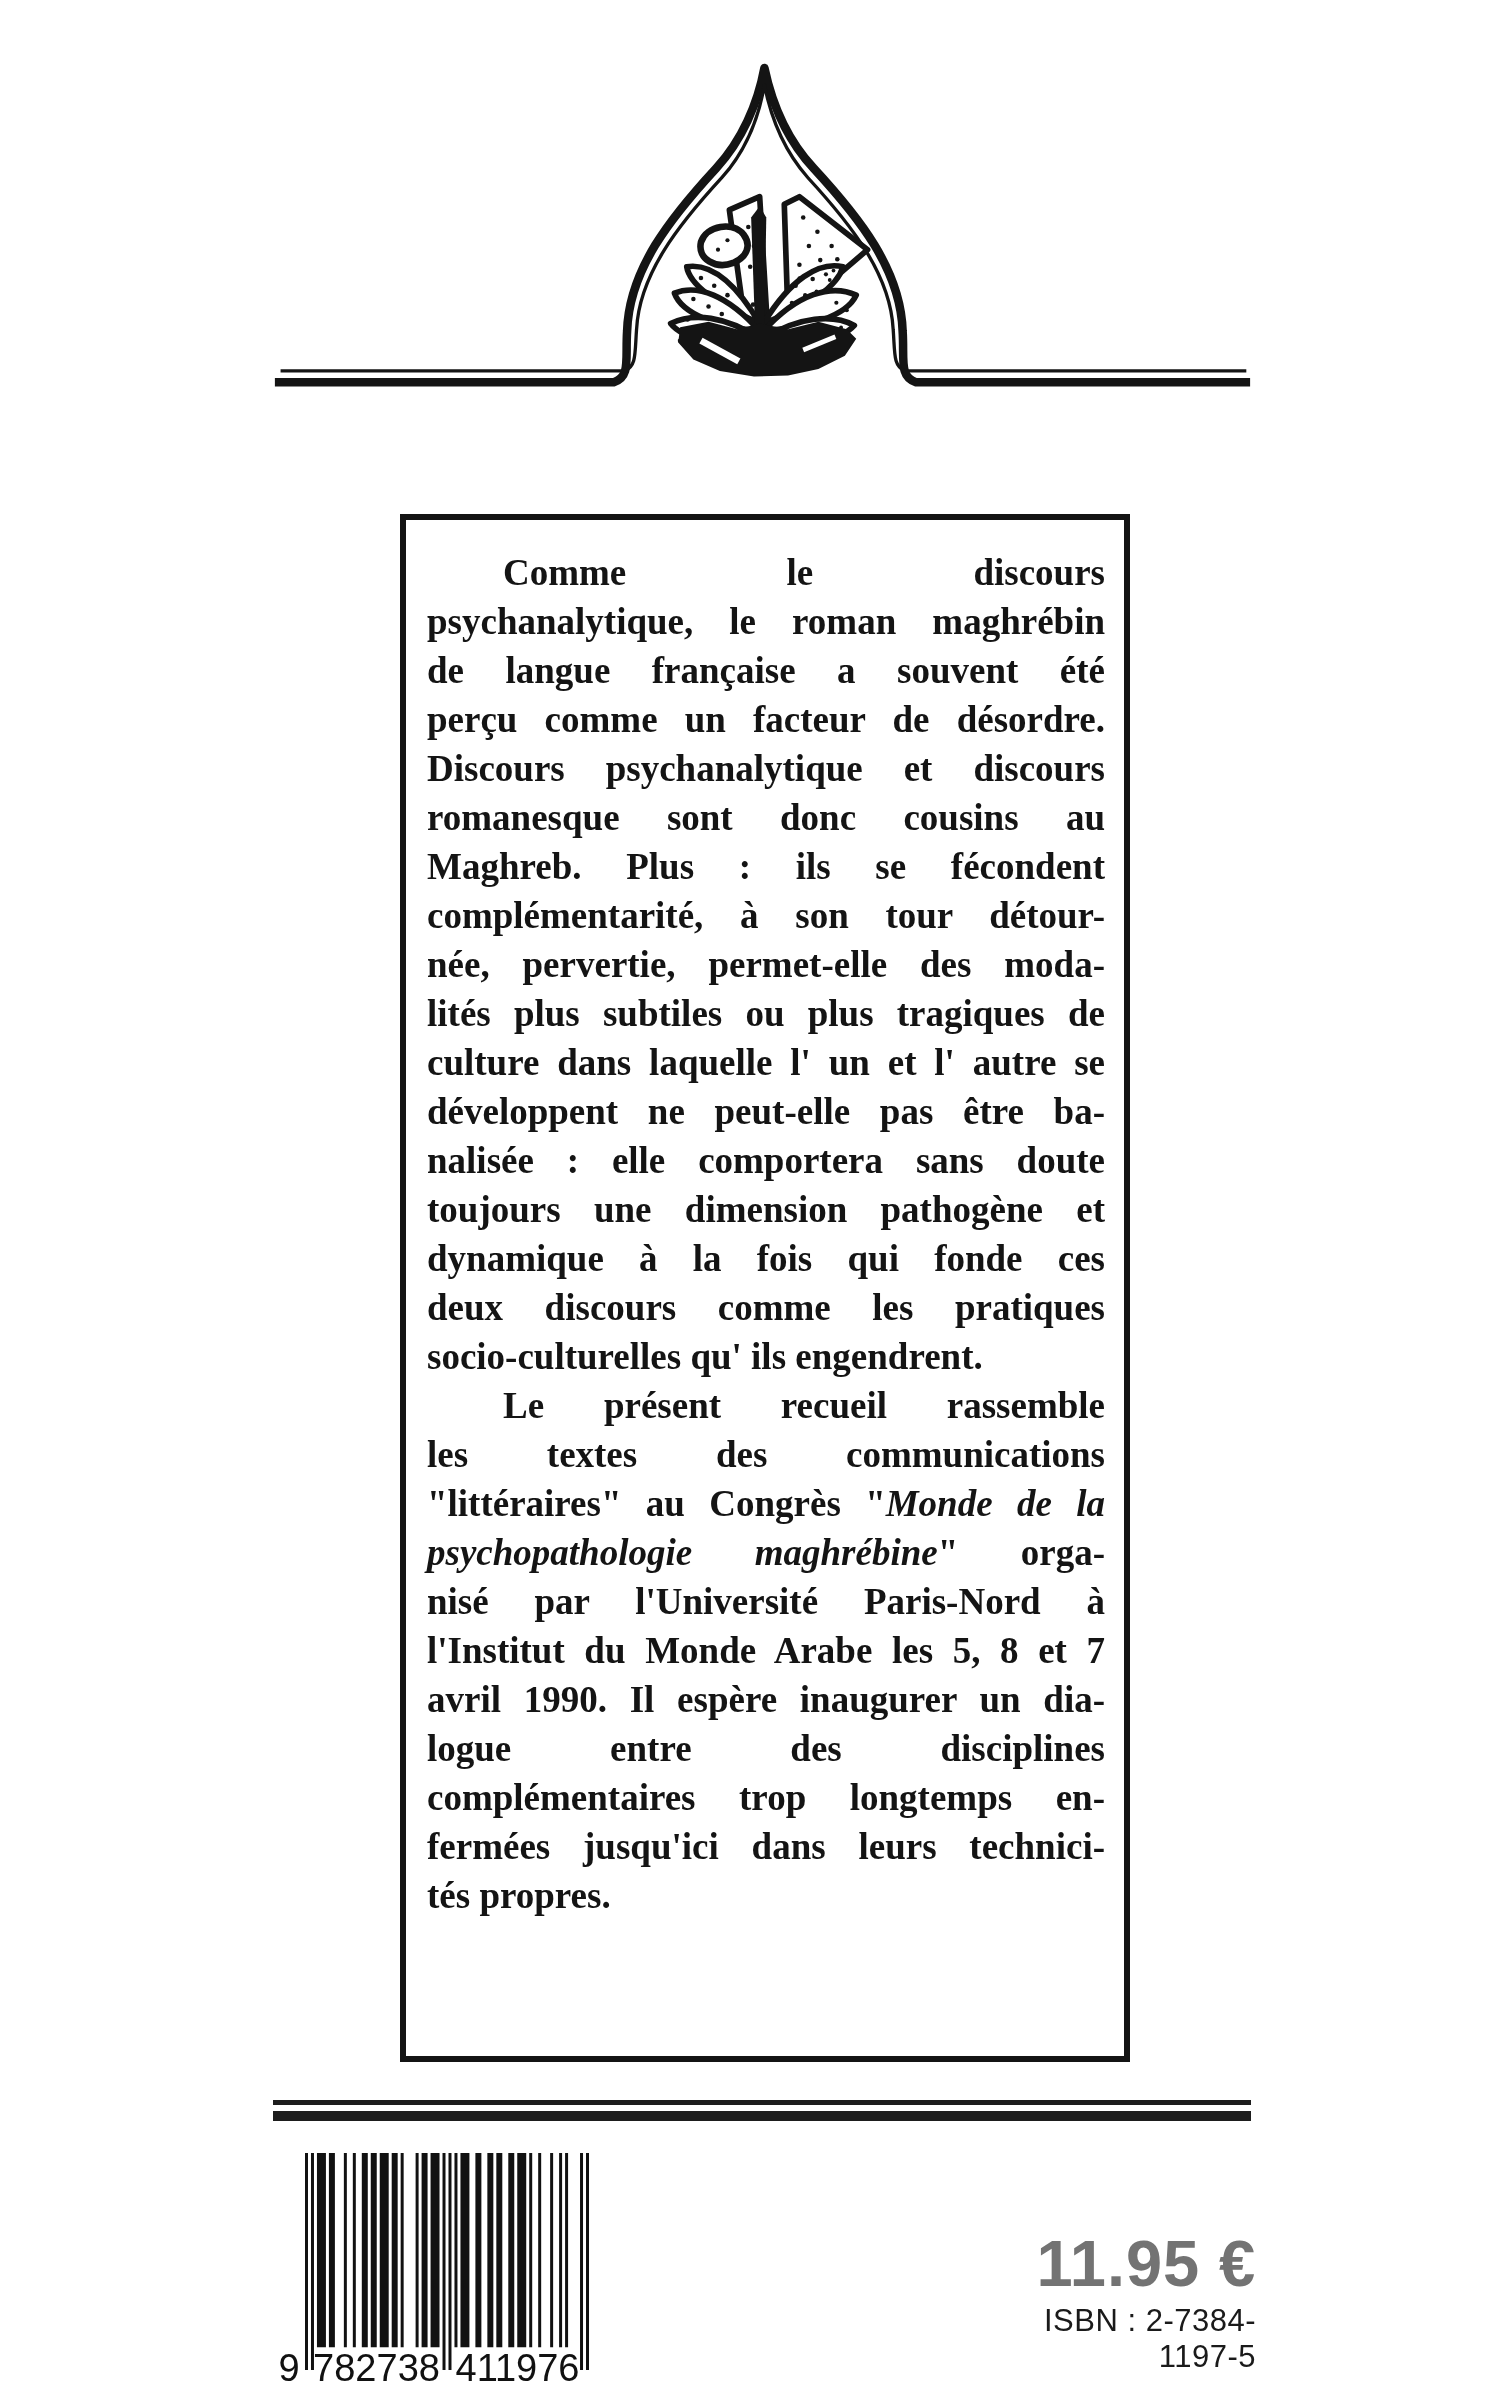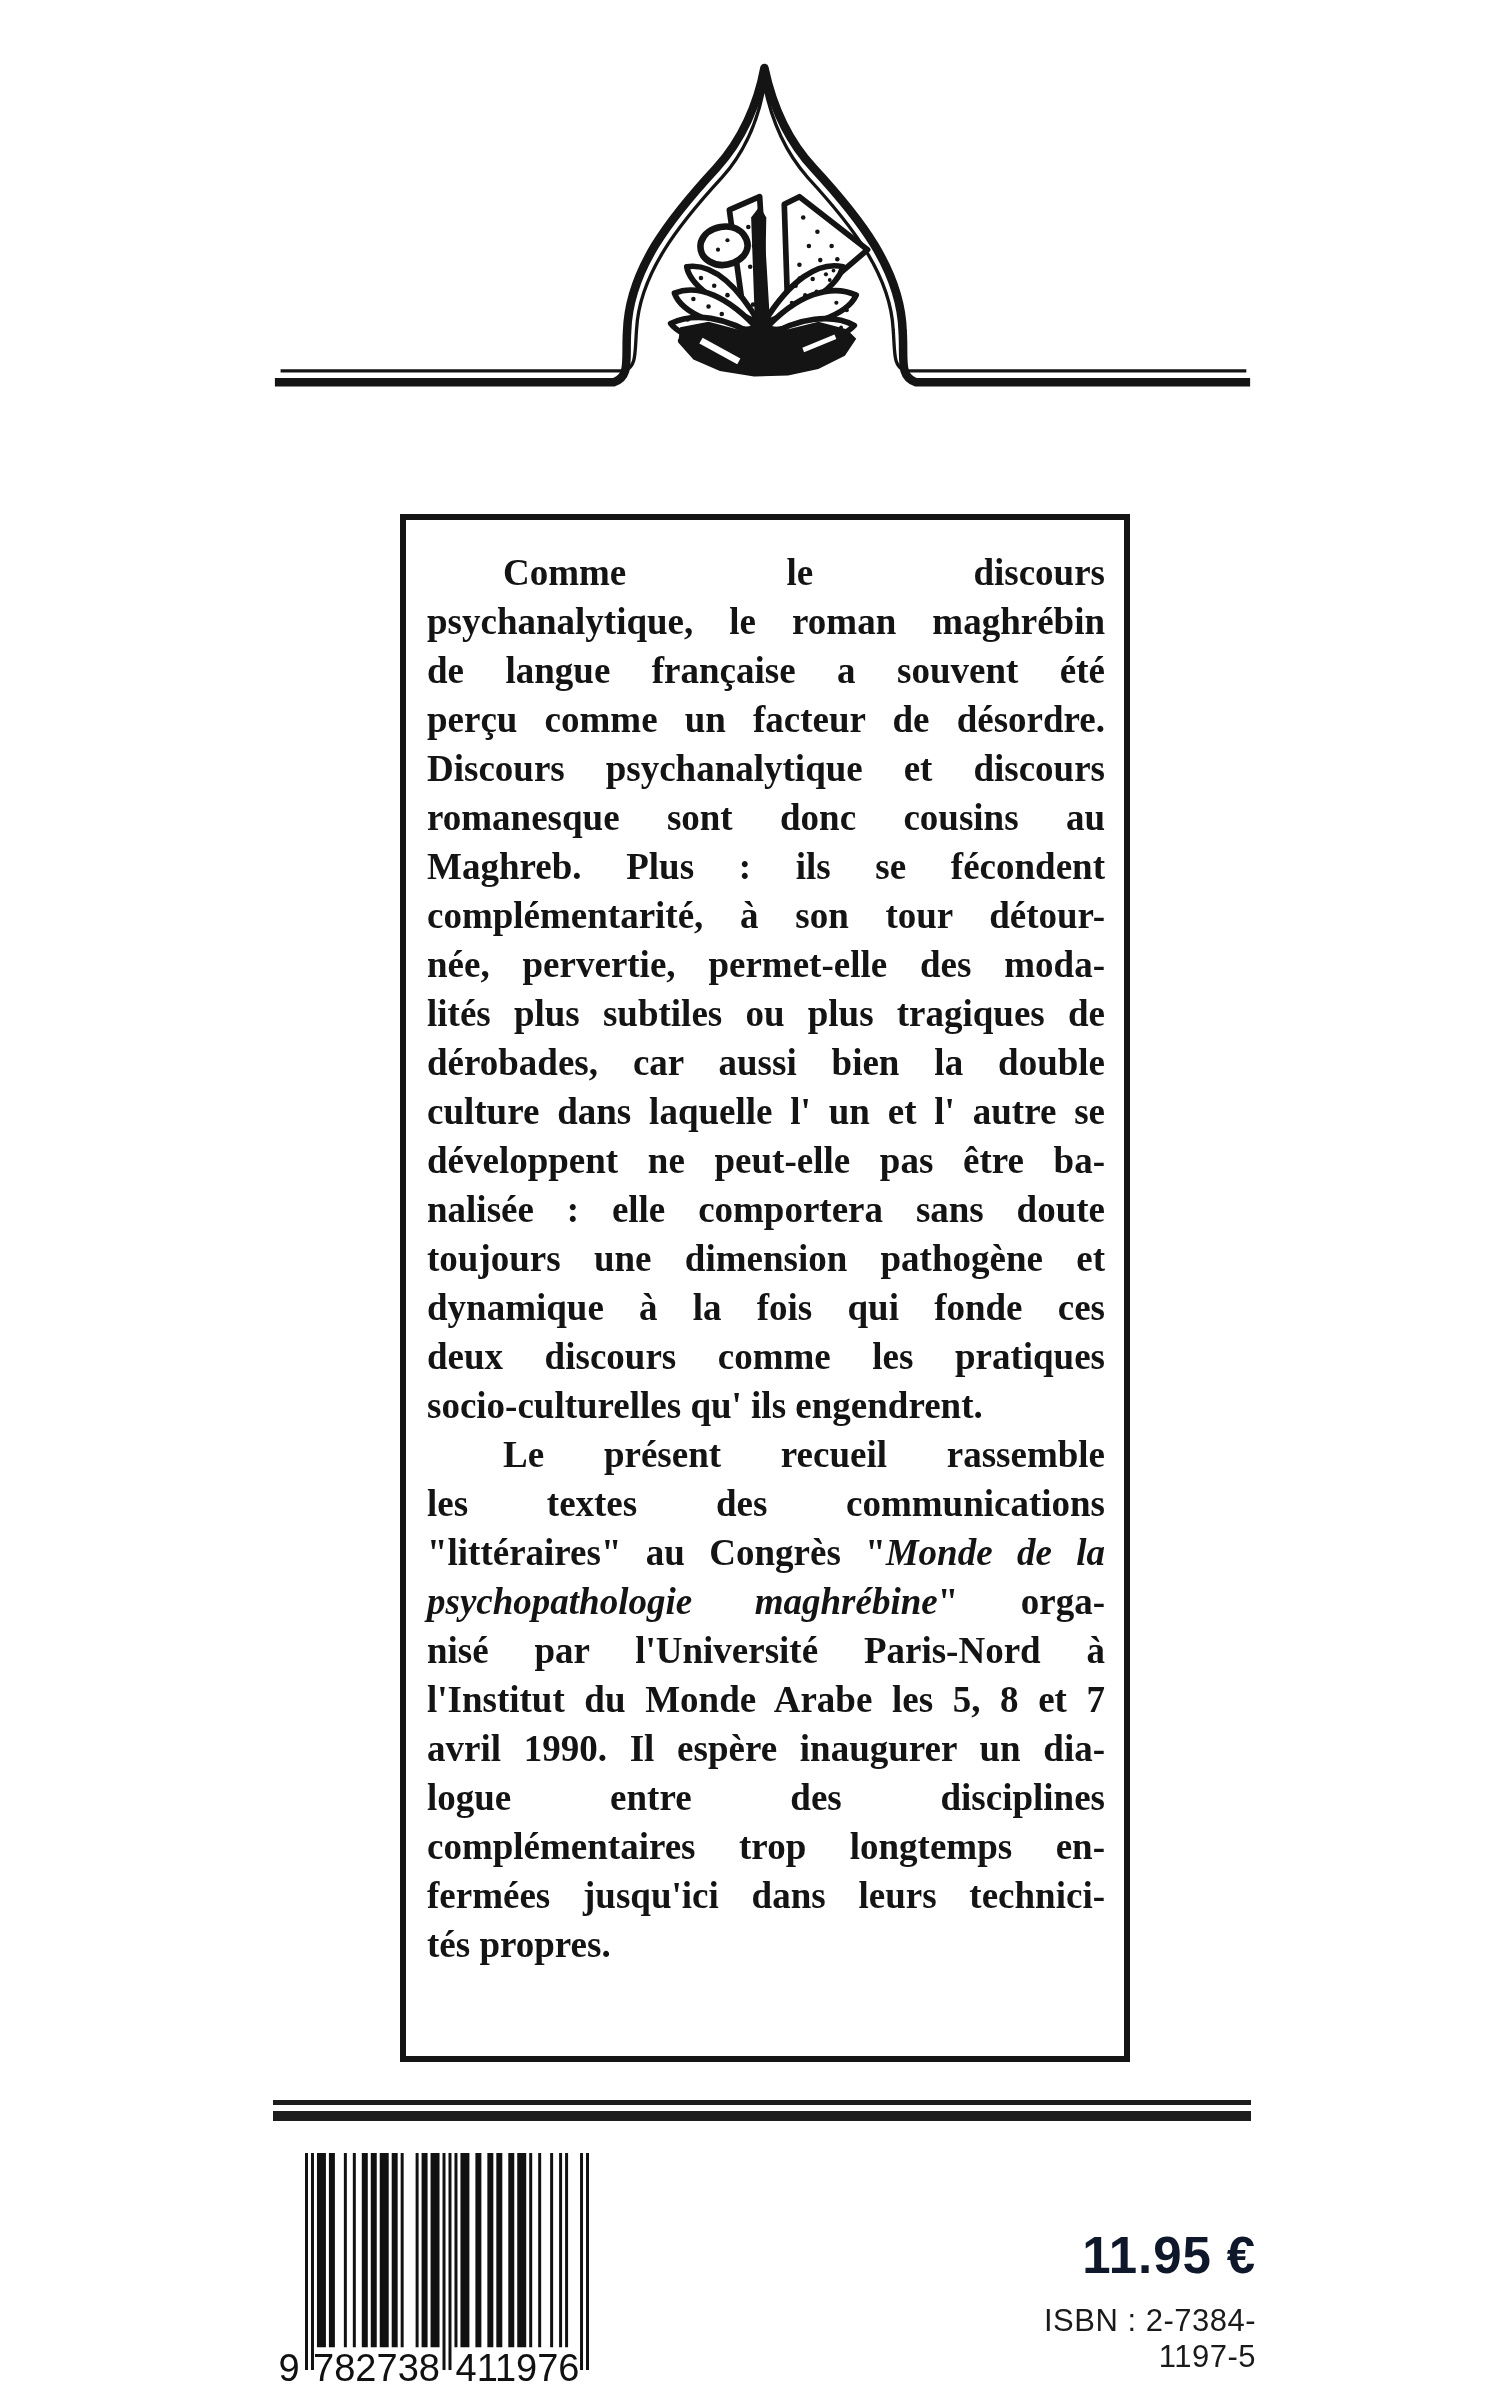--- a/index.html
+++ b/index.html
@@ -33,21 +33,21 @@
   .bc-digit{
     position:absolute;top:2349px;font-family:"Liberation Sans",sans-serif;
     font-size:38px;font-weight:400;color:#111;line-height:38px;text-align:center;
   }
   .bc-digit.first{left:273px;width:32px;}
   .bc-digit.left{left:313px;width:127px;}
   .bc-digit.right{left:454px;width:127px;}
   
   .price{
     position:absolute;left:972px;top:2226px;width:284px;text-align:right;
-    font-size:51px;font-weight:700;letter-spacing:0.9px;color:#0f172a;
+    font-size:65px;font-weight:700;letter-spacing:0.9px;color:#737373;
   }
   .isbn{
     position:absolute;left:972px;top:2303px;width:284px;text-align:right;
     font-size:31px;font-weight:400;letter-spacing:0.5px;color:#1a1a1a;
   }
 </style>
 </head>
 <body>
 
 <div class="page">
@@ -126,21 +126,20 @@
         <div class="bl indent">Comme le discours</div>
         <div class="bl">psychanalytique, le roman maghrébin</div>
         <div class="bl">de langue française a souvent été</div>
         <div class="bl">perçu comme un facteur de désordre.</div>
         <div class="bl">Discours psychanalytique et discours</div>
         <div class="bl">romanesque sont donc cousins au</div>
         <div class="bl">Maghreb. Plus : ils se fécondent</div>
         <div class="bl">complémentarité, à son tour détour-</div>
         <div class="bl">née, pervertie, permet-elle des moda-</div>
         <div class="bl">lités plus subtiles ou plus tragiques de</div>
-        <div class="bl">dérobades, car aussi bien la double</div>
         <div class="bl">culture dans laquelle l' un et l' autre se</div>
         <div class="bl">développent ne peut-elle pas être ba-</div>
         <div class="bl">nalisée : elle comportera sans doute</div>
         <div class="bl">toujours une dimension pathogène et</div>
         <div class="bl">dynamique à la fois qui fonde ces</div>
         <div class="bl">deux discours comme les pratiques</div>
         <div class="bl end">socio-culturelles qu' ils engendrent.</div>
         <div class="bl indent">Le présent recueil rassemble</div>
         <div class="bl">les textes des communications</div>
         <div class="bl"><span>"littéraires" au Congrès "</span><span class="it">Monde de la</span></div>

